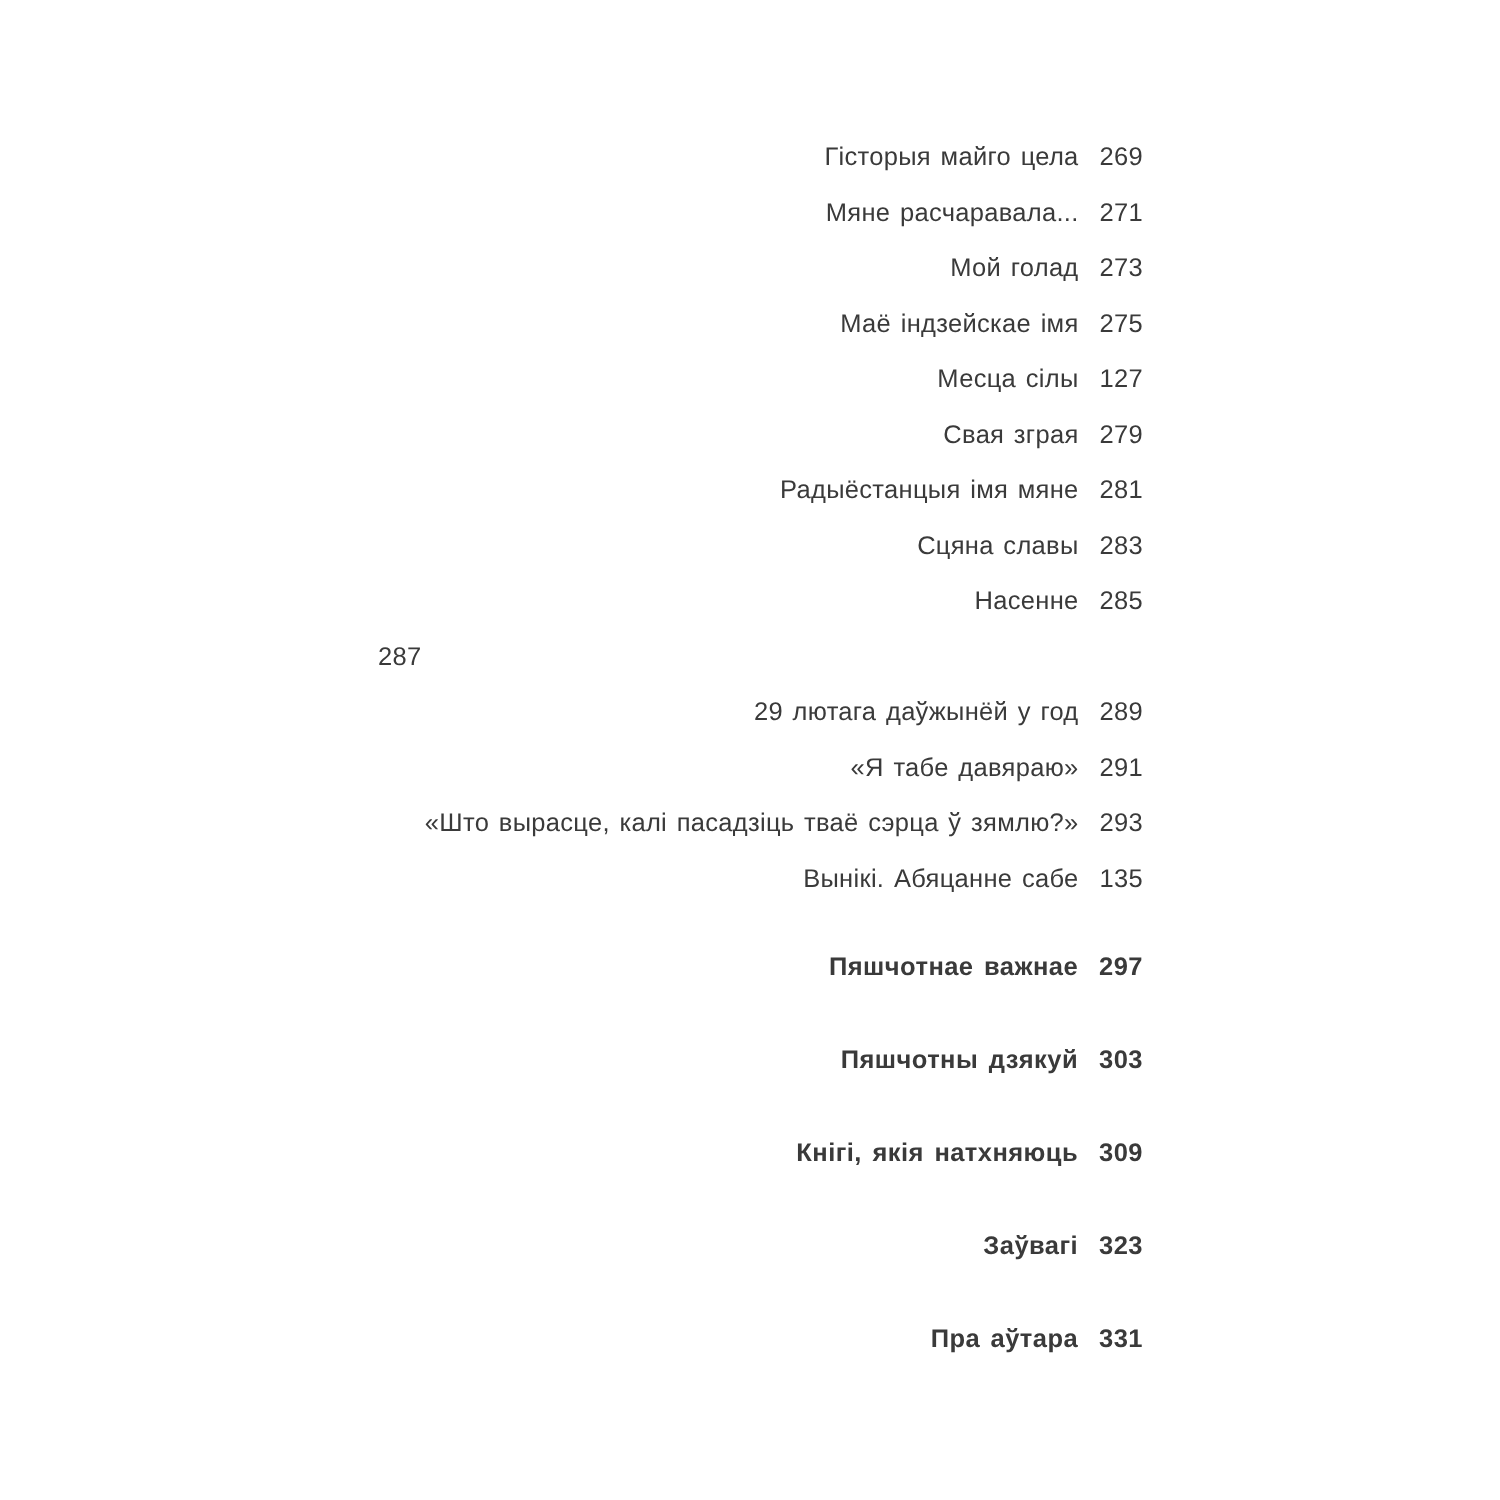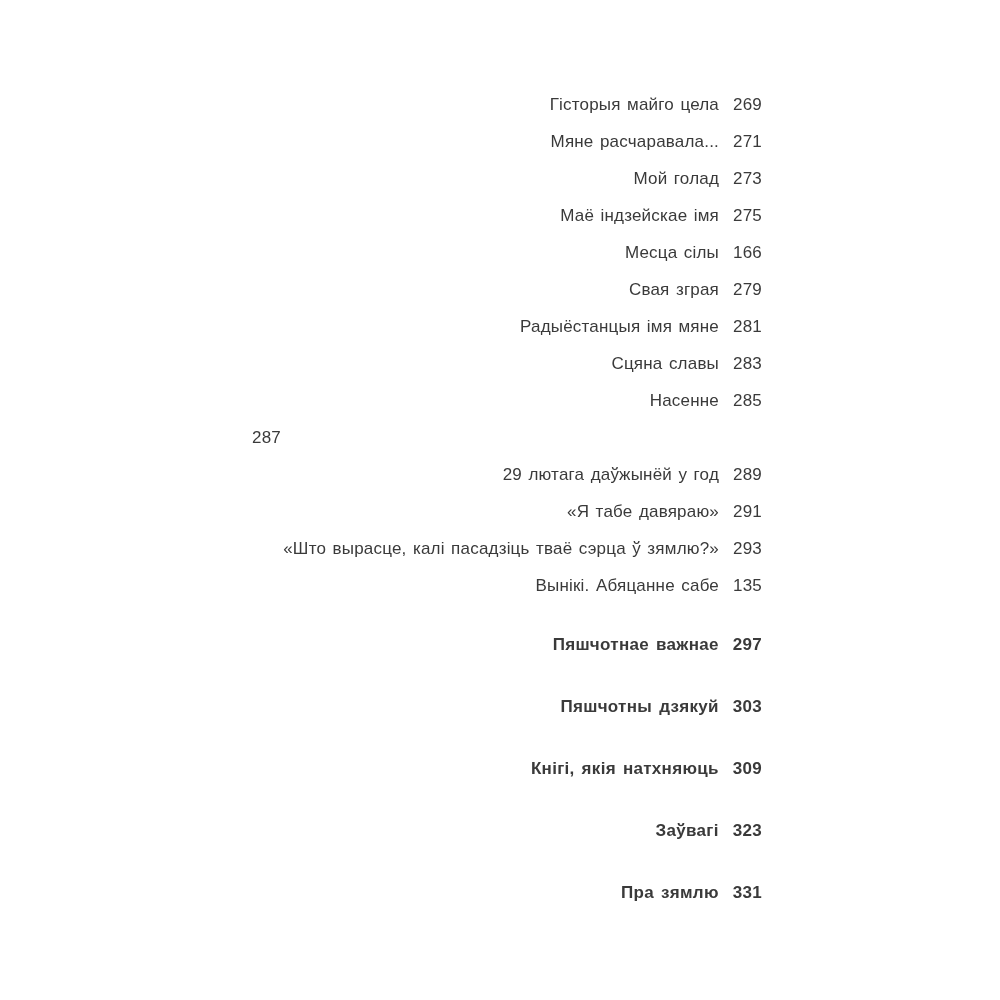--- a/index.html
+++ b/index.html
@@ -71,21 +71,21 @@
     <span class="pagenum">273</span>
   </div>
 
   <div class="row row-sub">
     <span class="title">Маё індзейскае імя</span>
     <span class="pagenum">275</span>
   </div>
 
   <div class="row row-sub">
     <span class="title">Месца сілы</span>
-    <span class="pagenum">166</span>
+    <span class="pagenum">127</span>
   </div>
 
   <div class="row row-sub">
     <span class="title">Свая зграя</span>
     <span class="pagenum">279</span>
   </div>
 
   <div class="row row-sub">
     <span class="title">Радыёстанцыя імя мяне</span>
     <span class="pagenum">281</span>
@@ -139,16 +139,16 @@
     <span class="title">Кнігі, якія натхняюць</span>
     <span class="pagenum">309</span>
   </div>
 
   <div class="row row-section">
     <span class="title">Заўвагі</span>
     <span class="pagenum">323</span>
   </div>
 
   <div class="row row-section">
-    <span class="title">Пра зямлю</span>
+    <span class="title">Пра аўтара</span>
     <span class="pagenum">331</span>
   </div>
 </div>
 
 </body></html>

